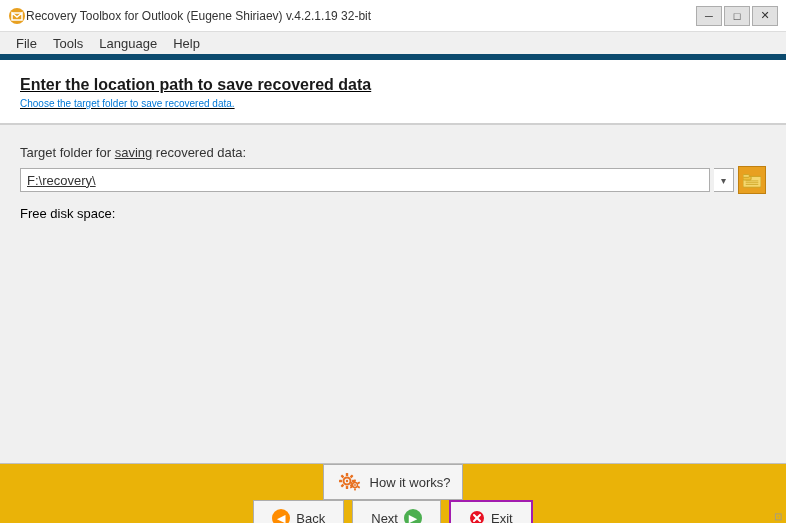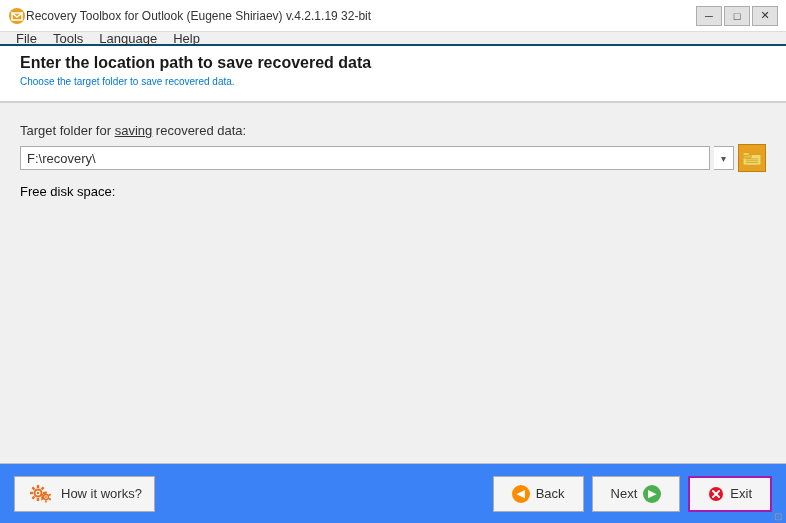--- a/index.html
+++ b/index.html
@@ -54,46 +54,47 @@
       cursor: pointer;
       color: #333;
     }
 
     
     .menubar {
       background: #f0f0f0;
       display: flex;
       align-items: center;
       padding: 2px 8px;
-      height: 14px;
-      flex-shrink: 0;
-      border-bottom: 2px solid #0c4a6e;
+      height: 28px;
+      flex-shrink: 0;
+      border-bottom: 6px solid #0c4a6e;
     }
     .menubar-item {
       padding: 2px 8px;
       font-size: 13px;
       color: #333;
       cursor: pointer;
     }
 
     
     .main {
       flex: 1;
       display: flex;
       flex-direction: column;
       background: #f0f0f0;
       overflow: hidden;
     }
 
     
     .header-section {
       background: #fff;
-      padding: 8px 20px 14px 20px;
+      padding: 16px 20px 14px 20px;
       border-bottom: 2px solid #d0d0d0;
       flex-shrink: 0;
+      text-decoration: underline;
     }
     .header-title {
       font-size: 16px;
       font-weight: bold;
       color: #1a1a1a;
       margin-bottom: 4px;
     }
     .header-subtitle {
       font-size: 10px;
       color: #0078d7;
@@ -121,20 +122,21 @@
     }
     .folder-input {
       flex: 1;
       height: 24px;
       border: 1px solid #adadad;
       background: #fff;
       padding: 2px 6px;
       font-size: 13px;
       color: #333;
       outline: none;
+      text-decoration: underline;
     }
     .dropdown-btn {
       height: 24px;
       width: 20px;
       background: #fff;
       border: 1px solid #adadad;
       border-left: none;
       display: flex;
       align-items: center;
       justify-content: center;
@@ -153,28 +155,29 @@
       cursor: pointer;
       flex-shrink: 0;
     }
     .disk-space-label {
       font-size: 13px;
       color: #000000;
     }
 
     
     .footer {
-      background: #3b82f6;
+      background: #eab308;
       border-top: 1px solid #c0c0c0;
       height: 60px;
       display: flex;
       align-items: center;
       padding: 0 14px;
       flex-shrink: 0;
       justify-content: space-between;
+      flex-direction: column;
     }
     .footer-left {
       display: flex;
       align-items: center;
     }
     .footer-right {
       display: flex;
       align-items: center;
       gap: 8px;
     }

